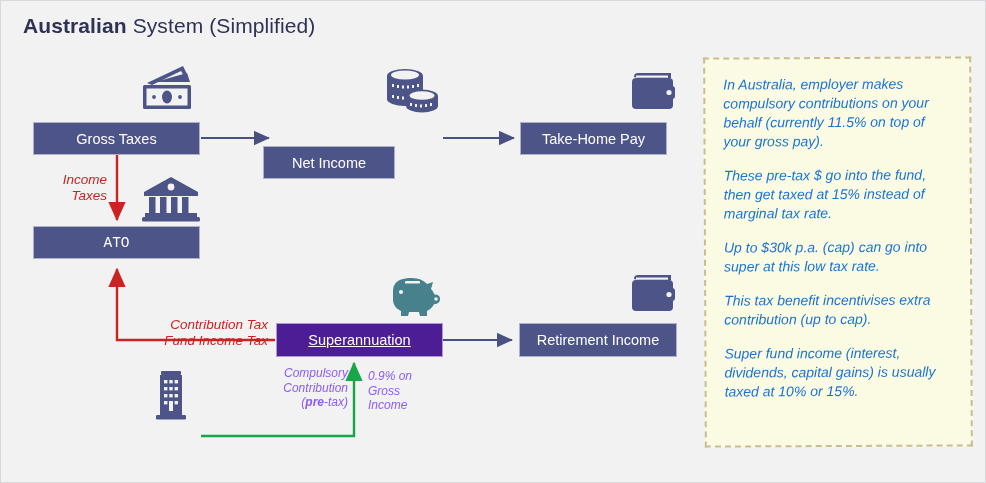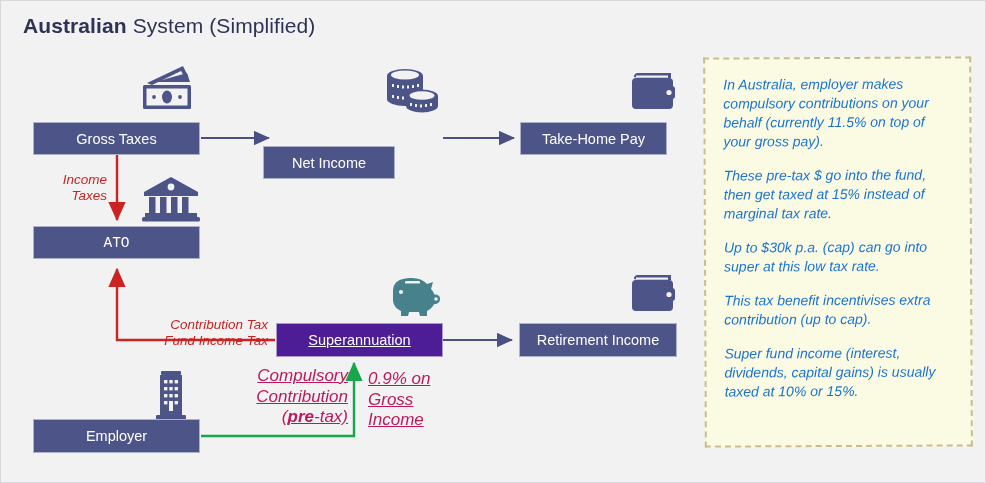--- a/index.html
+++ b/index.html
@@ -34,21 +34,21 @@
     box-sizing:border-box;
     border:1px solid rgba(255,255,255,.55);
     white-space:nowrap;
   }
   .navy{background:#4d5488;}
   .teal{background:#4c1d95;text-decoration:underline;}
 
   
   .lbl{position:absolute;font-style:italic;line-height:1.22;white-space:pre-line;}
   .red{color:#cc2222;font-size:13.5px;}
-  .green{color:#be185d;font-size:17px;text-decoration:underline;}
+  .green{color:#8b5cf6;font-size:12px;}
   .ta-r{text-align:right;}
   .ta-l{text-align:left;}
   .lbl b{font-weight:bold;font-style:italic;}
 
   
   #notes{
     position:absolute;left:703px;top:56px;width:268px;height:390px;
     background:#fbfbe3;
     border:2px dashed #c9bc93;
     box-sizing:border-box;
@@ -218,21 +218,20 @@
   <div class="node navy" style="left:262px;top:121px;width:132px;height:33px;margin-top:24px;">Net Income</div>
 
   <div class="node navy" style="left:519px;top:121px;width:147px;height:33px;">Take-Home Pay</div>
 
   <div class="node navy" style="left:32px;top:225px;width:167px;height:33px;font-family:Liberation Mono, monospace;">ATO</div>
 
   <div class="node teal" style="left:275px;top:322px;width:167px;height:34px;">Superannuation</div>
 
   <div class="node navy" style="left:518px;top:322px;width:158px;height:34px;">Retirement Income</div>
 
-  <div class="node navy" style="left:32px;top:418px;width:167px;height:34px;">Employer</div>
 
   <div class="lbl red ta-r" style="left:20px;top:171px;width:86px;">Income
 Taxes</div>
 
   <div class="lbl red ta-r" style="left:120px;top:280px;width:147px;margin-top:36px;">Contribution Tax
 Fund Income Tax</div>
 
   <div class="lbl green ta-r" style="left:228px;top:365px;width:119px;"><span>Compulsory
 Contribution
 (</span><b>pre</b><span>-tax)</span></div>

